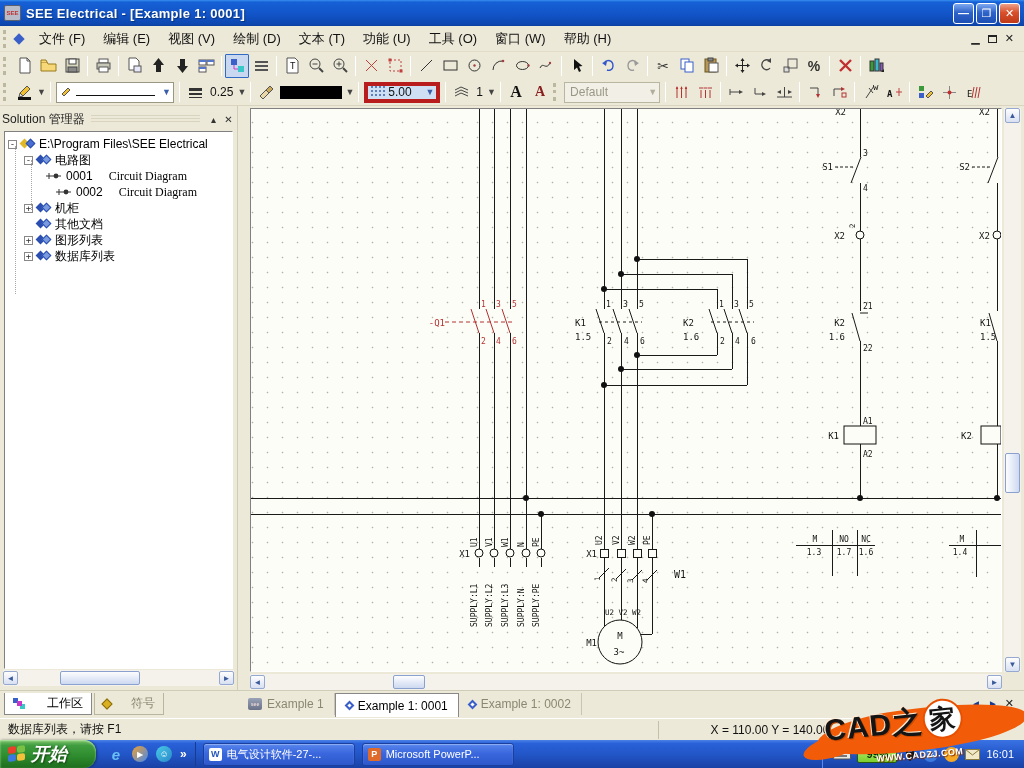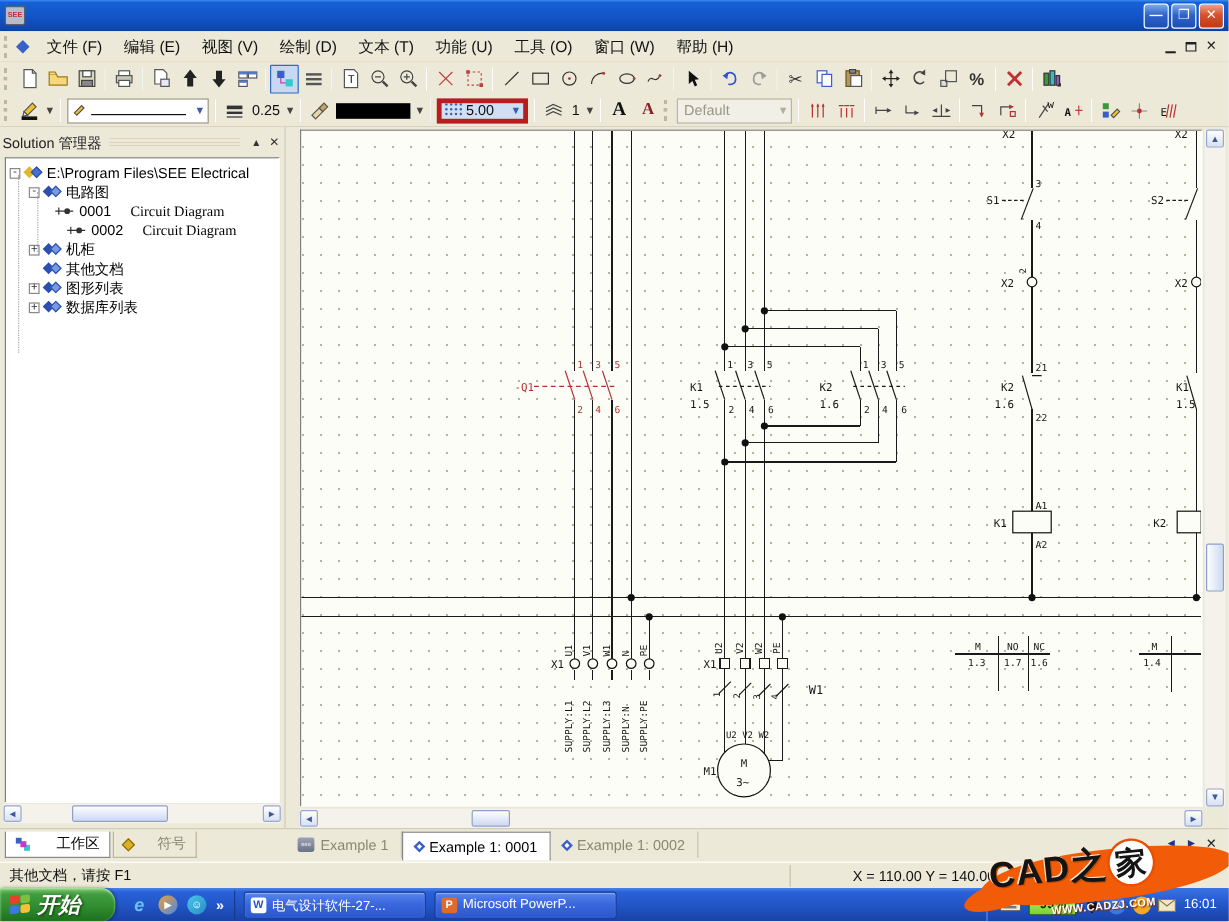--- a/index.html
+++ b/index.html
@@ -158,20 +158,21 @@
   #wmark .wurl { position:absolute; left:66px; top:58px; transform:rotate(-5deg); font-size:9px; font-weight:bold; color:#fff;
     text-shadow:1px 1px 1px #7a2a00; letter-spacing:.5px; }
 </style>
 </head>
 <body>
 
 <div id="screen">
 
   <div class="abs" id="titlebar">
     <div id="appicon">SEE</div>
+    <div id="wtitle">SEE Electrical - [Example 1: 0001]</div>
     <div class="capbtns">
       <div class="capbtn">—</div>
       <div class="capbtn">❐</div>
       <div class="capbtn close">✕</div>
     </div>
   </div>
 
   <div class="abs" id="menubar">
     <div class="mgrip"></div>
     <span class="dia" style="margin:0 7px 0 3px;"></span>
@@ -929,21 +930,21 @@
       <span>Example 1: 0002</span>
     </div>
     <div id="tabnav">
       <span>◄</span>
       <span>►</span>
       <span class="x">✕</span>
     </div>
   </div>
 
   <div class="abs" id="status">
-    <span id="helptext">其他文档，请按 F1</span>
+    <span id="helptext">数据库列表，请按 F1</span>
     <span id="coordcell">X = 110.00  Y = 140.00</span>
   </div>
 
   <div class="abs" id="taskbar">
     <div id="startbtn">
       <span class="flag">
         <span style="background:#e8402a;"></span>
           <span style="background:#7ac143;"></span>
         <span style="background:#3a7ae0;"></span>
           <span style="background:#f5c13a;"></span>

